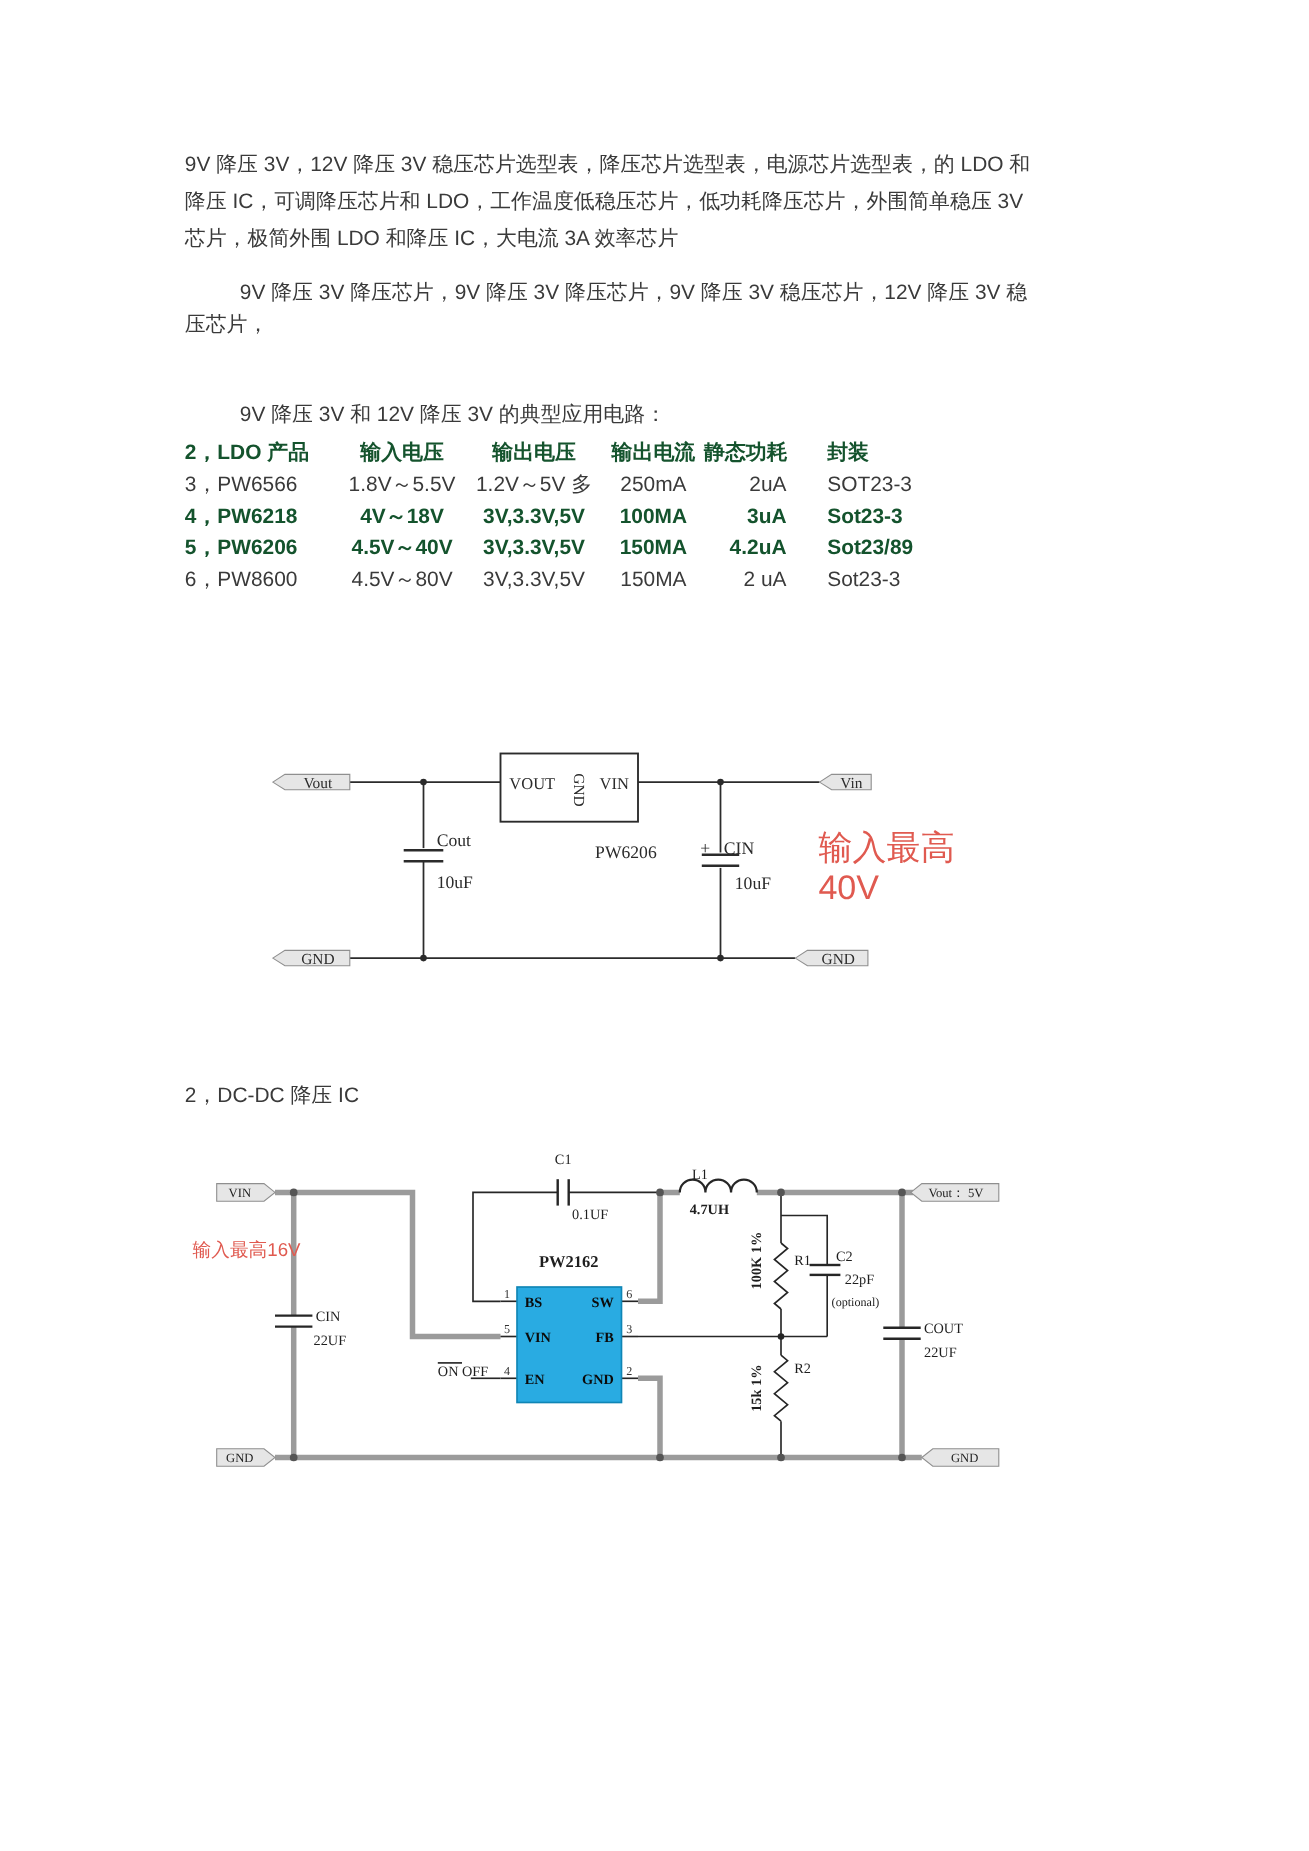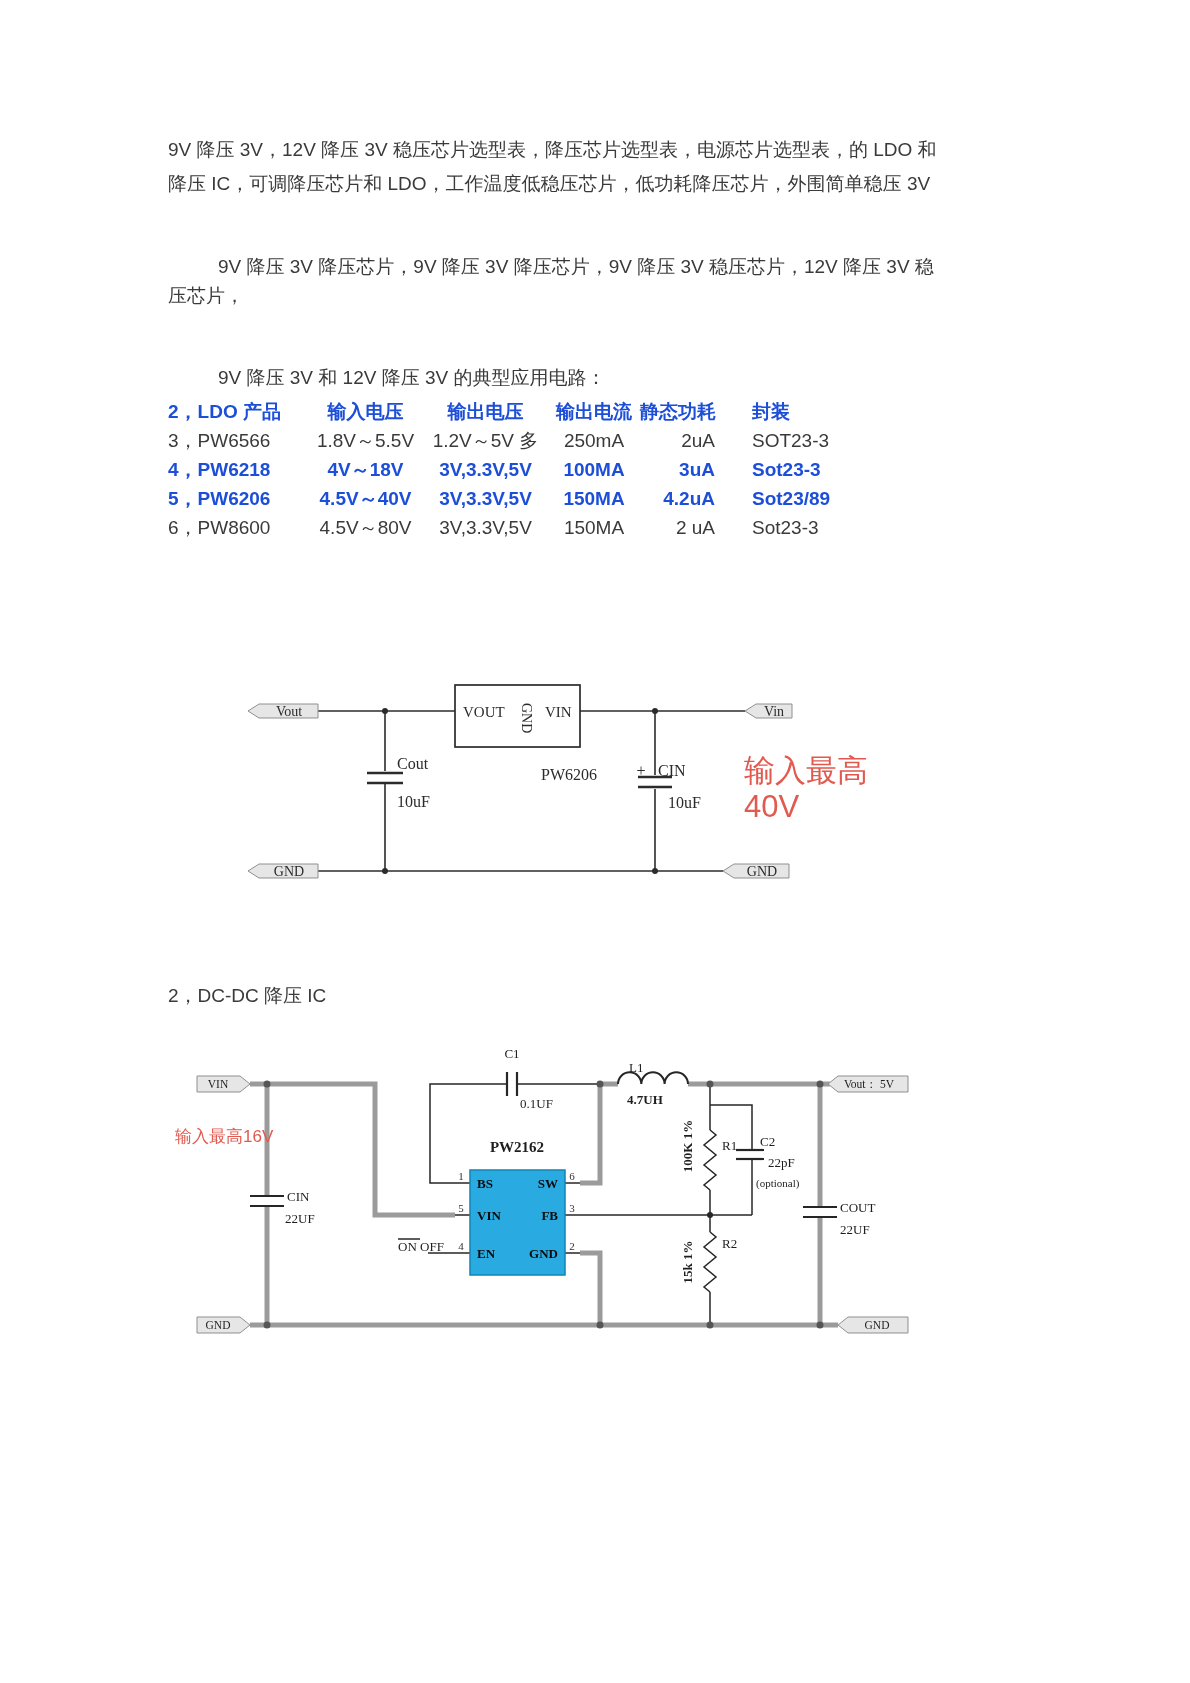--- a/index.html
+++ b/index.html
@@ -12,21 +12,21 @@
   .p2 { top:252px; line-height:29px; }
   .p3 { top:367px; line-height:22px; }
   .indent { padding-left:50px; }
 
   .ldo-table { position:absolute; left:168px; top:397px; font-size:19px; line-height:29px; }
   .intro-line { white-space:nowrap; }
   .trow { display:grid; grid-template-columns:140px 115px 125px 92px 75px auto; white-space:nowrap; }
   .c-vin, .c-vout, .c-iout { text-align:center; }
   .c-iq { text-align:right; }
   .c-pkg { padding-left:37px; }
-  .hl { color:#1d4ed8; font-weight:bold; }
+  .hl { color:#14532d; font-weight:bold; }
 
   .section2-title { position:absolute; left:168px; top:983px; font-size:19px; white-space:nowrap; }
 
   .watermark { position:absolute; left:1000px; top:1634px; font-size:25px; letter-spacing:2px;
                color:#3b82f6; white-space:nowrap; }
 
   svg.circ { position:absolute; left:0; }
   #circuit1 { top:660px; }
   #circuit2 { top:1040px; }
 
@@ -56,20 +56,21 @@
   .red-mid { font-family:"Liberation Sans", sans-serif; fill:#e05a50; font-size:17px; }
 </style>
 </head>
 <body>
 
 <div class="page">
 
   <div class="para p1">
     <div>9V 降压 3V，12V 降压 3V 稳压芯片选型表，降压芯片选型表，电源芯片选型表，的 LDO 和</div>
     <div>降压 IC，可调降压芯片和 LDO，工作温度低稳压芯片，低功耗降压芯片，外围简单稳压 3V</div>
+    <div>芯片，极简外围 LDO 和降压 IC，大电流 3A 效率芯片</div>
   </div>
 
   <div class="para p2">
     <div class="indent">9V 降压 3V 降压芯片，9V 降压 3V 降压芯片，9V 降压 3V 稳压芯片，12V 降压 3V 稳</div>
     <div>压芯片，</div>
   </div>
 
   <div class="para p3 indent">9V 降压 3V 和 12V 降压 3V 的典型应用电路：</div>
 
   <div class="ldo-table">

